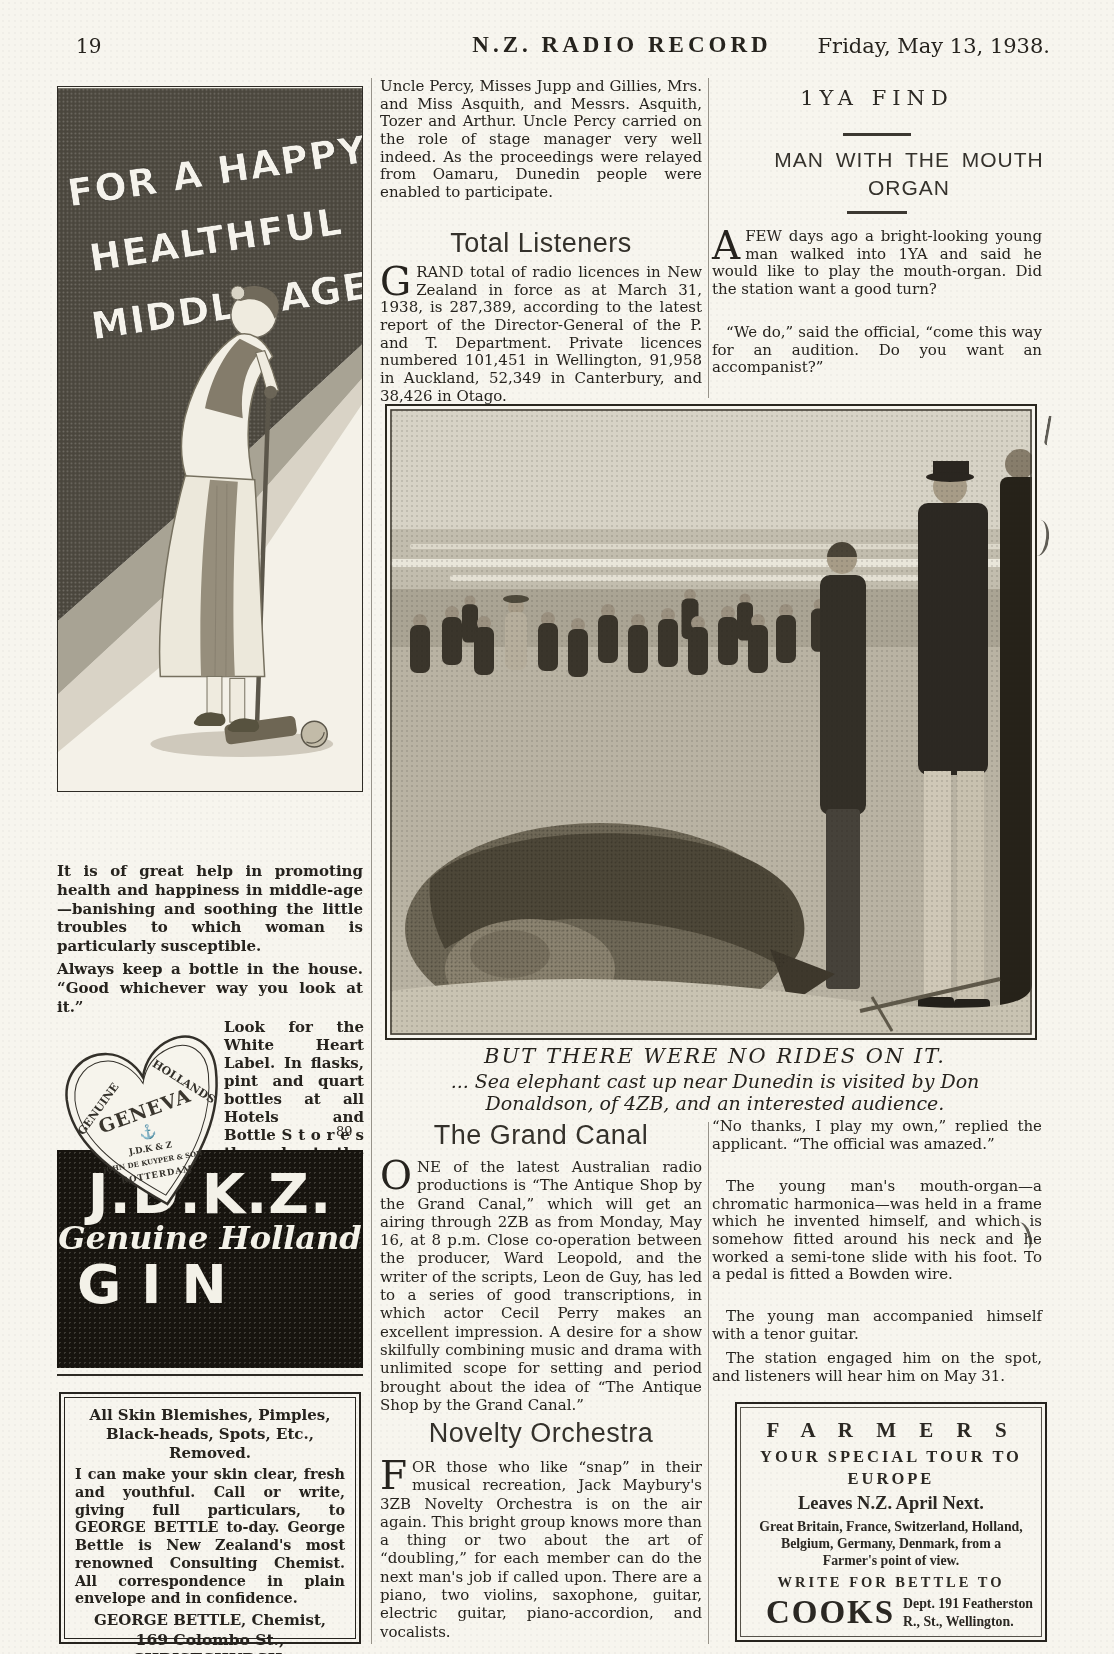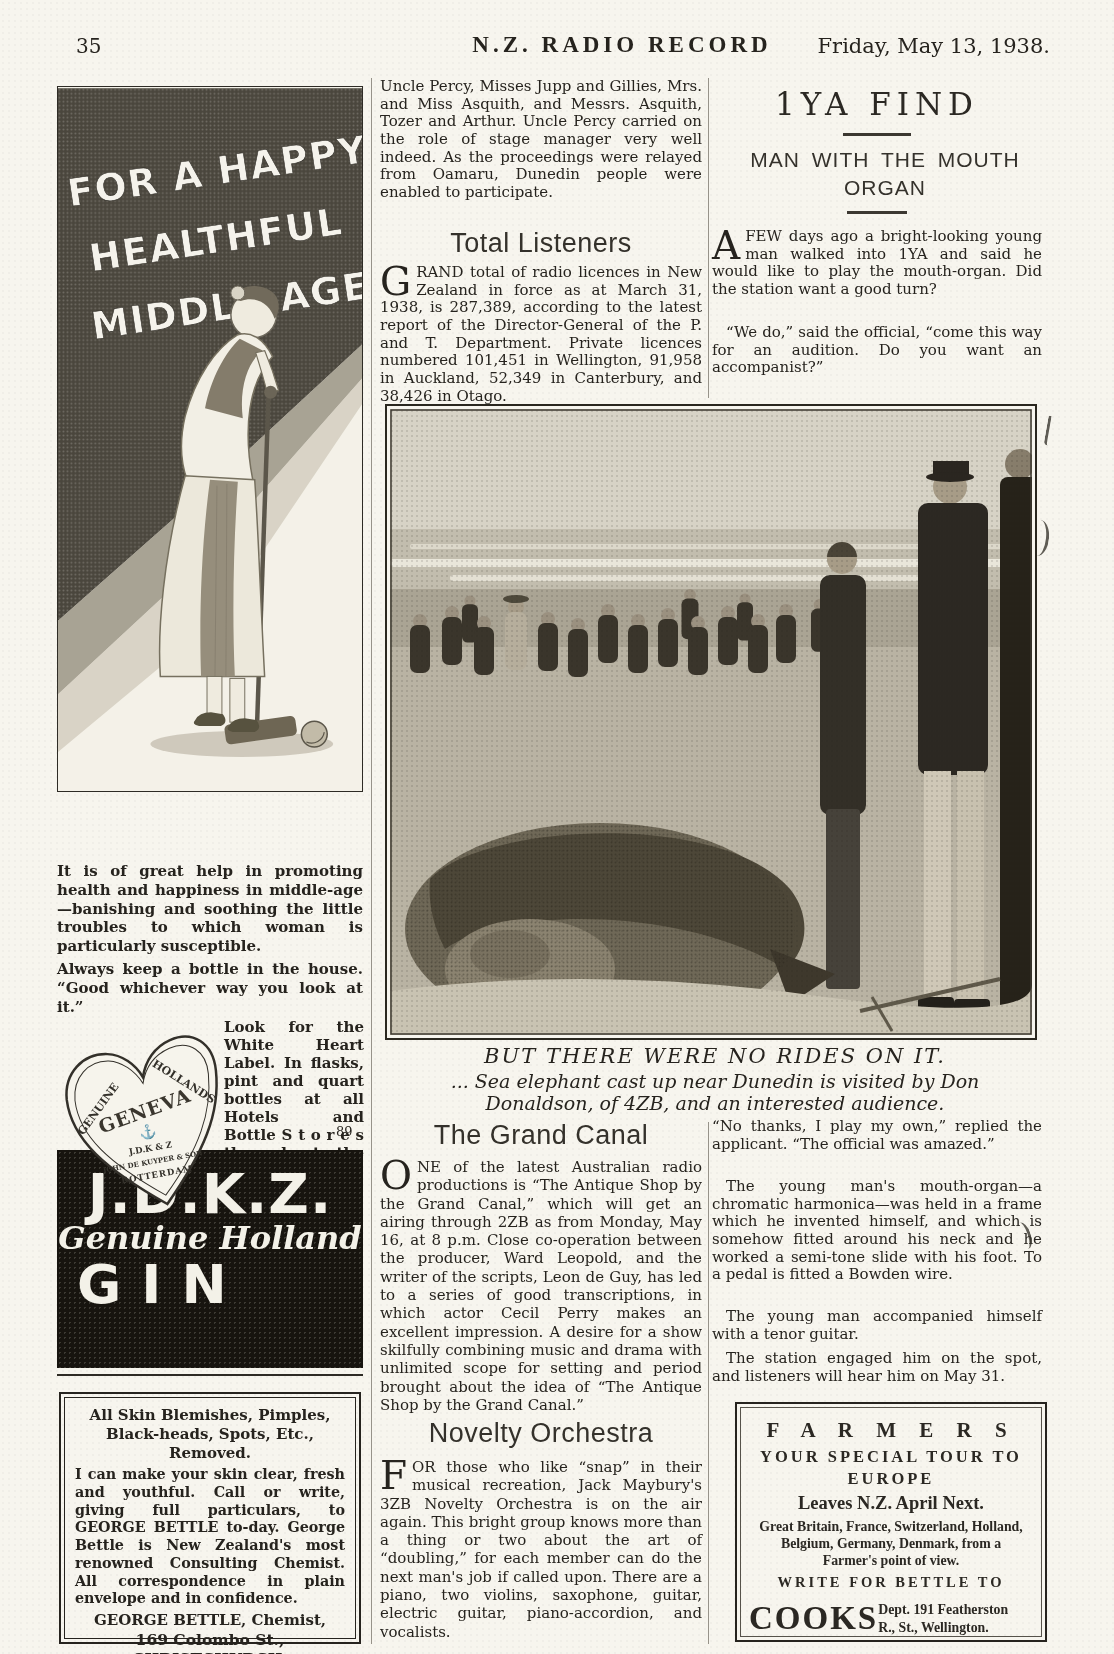--- a/index.html
+++ b/index.html
@@ -21,21 +21,21 @@
   .hrule{height:2px;background:#2e2b25;}
   .small-rule{height:3px;background:#3c3831;}
   
   .bodytxt{font-size:15px;line-height:1.18;text-align:justify;color:#26231e;}
   .lh12{line-height:1.22;}
   .indent{text-indent:14px;}
   .dropcap{float:left;font-size:39px;line-height:31px;padding:2px 5px 0 0;font-family:"DejaVu Serif",serif;}
   .sans-head{font-family:"Liberation Sans","DejaVu Sans",sans-serif;font-weight:400;font-size:27px;
     color:#34312b;text-align:center;letter-spacing:0.5px;}
   
-  .h-1ya{font-family:"DejaVu Serif",serif;font-size:31px;letter-spacing:6px;text-align:center;color:#2b2823;}
+  .h-1ya{font-family:"DejaVu Serif",serif;font-size:21px;letter-spacing:6px;text-align:center;color:#2b2823;}
   .h-organ{font-family:"Liberation Sans","DejaVu Sans",sans-serif;font-size:21px;line-height:1.35;
     text-align:center;color:#35322c;letter-spacing:1px;word-spacing:5px;}
   
   .photo-frame{left:385px;top:404px;width:652px;height:636px;border:2px solid #2a271f;
     padding:3px;box-sizing:border-box;background:#f7f5ee;}
   .photo-frame svg{display:block;width:100%;height:100%;}
   .cap-title{left:390px;top:1044px;width:650px;text-align:center;font-style:italic;
     font-size:21px;letter-spacing:2px;}
   .cap-body{left:398px;top:1070px;width:634px;text-align:center;font-style:italic;font-size:19px;line-height:1.18;}
   
@@ -66,35 +66,35 @@
   .farmers{left:735px;top:1402px;width:312px;height:240px;border:2px solid #26231e;
     box-sizing:border-box;padding:3px;}
   .farmers-inner{border:1px solid #56524a;height:100%;box-sizing:border-box;padding:8px 8px;text-align:center;
     font-family:"Liberation Serif",serif;font-weight:bold;color:#2b2823;}
   .f-title{font-size:21px;letter-spacing:9px;margin:2px 0 4px 0;}
   .f-line2{font-size:16.5px;letter-spacing:3px;margin:2px;}
   .f-line3{font-size:16.5px;letter-spacing:3px;margin:2px 0 4px 0;}
   .f-leaves{font-size:18.5px;margin:2px 0 4px 0;}
   .f-body{font-size:13.8px;line-height:1.25;margin:0 4px 4px 4px;}
   .f-write{font-size:14.5px;letter-spacing:3px;margin:2px 0 2px 0;}
-  .f-brandrow{display:flex;align-items:center;justify-content:flex-start;margin-top:10px;}
+  .f-brandrow{display:flex;align-items:center;justify-content:flex-end;gap:8px;margin-top:4px;}
   .f-brand{font-size:33px;letter-spacing:2px;line-height:1;}
   .f-addr{text-align:left;font-size:13.8px;line-height:1.3;}
   
   .mark{border-color:#3a372f;opacity:.8;}
   .mark1{left:1046px;top:416px;width:6px;height:30px;border-left:3px solid #3a372f;border-radius:0 0 8px 8px;transform:rotate(10deg);}
   .mark2{left:1032px;top:520px;width:14px;height:36px;border-right:3px solid #3a372f;border-radius:0 60% 60% 0/0 50% 50% 0;transform:rotate(6deg);}
   .mark3{left:1016px;top:1222px;width:12px;height:28px;border-right:3px solid #3a372f;border-radius:50%;transform:rotate(-18deg);}
 </style>
 </head>
 <body>
 
 <div id="page">
 
-  <div class="abs page-num">35</div>
+  <div class="abs page-num">19</div>
   <div class="abs masthead">N.Z. RADIO RECORD</div>
   <div class="abs page-date">Friday, May 13, 1938.</div>
 
   <div class="abs vrule" style="left:371px;top:78px;height:1566px;"></div>
   <div class="abs vrule" style="left:708px;top:78px;height:320px;"></div>
   <div class="abs vrule" style="left:708px;top:1122px;height:522px;"></div>
 
   <div class="abs gin-picture">
     <svg viewBox="0 0 306 706" xmlns="http://www.w3.org/2000/svg">
       <defs>
@@ -179,21 +179,21 @@
   <div class="abs bodytxt" style="left:380px;top:78px;width:322px;">Uncle Percy, Misses Jupp and Gillies, Mrs. and Miss Asquith, and Messrs. Asquith, Tozer and Arthur. Uncle Percy carried on the role of stage manager very well indeed. As the proceedings were relayed from Oamaru, Dunedin people were enabled to participate.</div>
 
   <div class="abs sans-head" style="left:380px;top:228px;width:322px;">Total Listeners</div>
 
   <div class="abs bodytxt" style="left:380px;top:264px;width:322px;">
     <span class="dropcap">G</span><span>RAND</span><span> total of radio licences in New Zealand in force as at March 31, 1938, is 287,389, according to the latest report of the Director-General of the P. and T. Department. Private licences numbered 101,451 in Wellington, 91,958 in Auckland, 52,349 in Canterbury, and 38,426 in Otago.</span>
   </div>
 
   <div class="abs h-1ya" style="left:712px;top:86px;width:330px;">1YA FIND</div>
   <div class="abs small-rule" style="left:843px;top:133px;width:68px;"></div>
-  <div class="abs h-organ" style="left:730px;top:146px;width:310px;">MAN WITH THE MOUTH ORGAN</div>
+  <div class="abs h-organ" style="left:754px;top:146px;width:310px;">MAN WITH THE MOUTH ORGAN</div>
   <div class="abs small-rule" style="left:847px;top:211px;width:60px;"></div>
 
   <div class="abs bodytxt" style="left:712px;top:228px;width:330px;">
     <span class="dropcap">A</span><span>FEW</span><span> days ago a bright-looking young man walked into 1YA and said he would like to play the mouth-organ. Did the station want a good turn?</span>
   </div>
   <div class="abs bodytxt indent" style="left:712px;top:324px;width:330px;">“We do,” said the official, “come this way for an audition. Do you want an accompanist?”</div>
 
   <div class="abs photo-frame">
     <svg viewBox="0 0 642 626" xmlns="http://www.w3.org/2000/svg" role="img">
       <defs>

